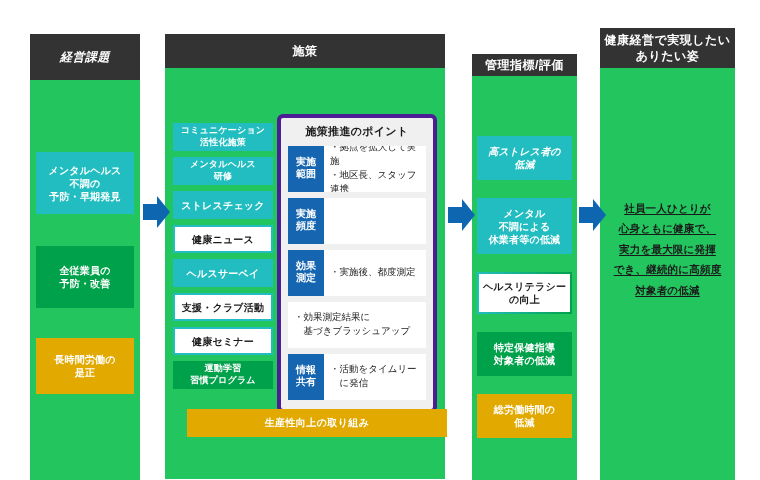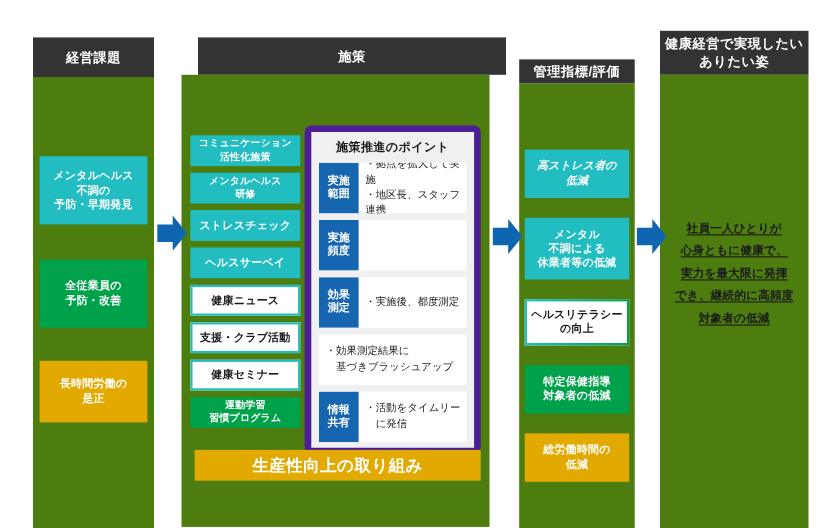--- a/index.html
+++ b/index.html
@@ -18,21 +18,21 @@
     color: #ffffff;
     font-weight: bold;
     font-size: 12px;
     line-height: 1.35;
     text-align: center;
     display: flex; align-items: center; justify-content: center;
     width: 100%;
     letter-spacing: .5px;
   }
   .col-body {
-    background: #4d7c0f;
+    background: #22c55e;
     width: 100%;
     position: relative;
   }
 
   
   .box {
     font-size: 10px;
     font-weight: bold;
     line-height: 1.3;
     text-align: center;
@@ -42,43 +42,44 @@
   .fill-teal   { background: #22bdc0; color: #ffffff; }
   .fill-green  { background: #00a14b; color: #ffffff; }
   .fill-amber  { background: #e2a900; color: #ffffff; }
   .out-teal    { background: #ffffff; color: #1a1a1a; border: 2px solid #22bdc0; }
   .out-grad    { background: #ffffff; color: #1a1a1a; border: 2px solid transparent;
                  background-image: linear-gradient(#fff,#fff), linear-gradient(90deg,#22bdc0,#00a14b);
                  background-origin: border-box; background-clip: padding-box, border-box; }
 
   
   #col1 { left: 30px; top: 34px; width: 110px; }
-  #col1 .col-header { height: 36px; }
+  #col1 .col-header { height: 46px; font-style: italic; }
   #col1 .col-body { height: 411px; padding-top: 0; }
   #col1 .box { position: absolute; left: 6px; width: 98px; }
 
   
   #col2 { left: 165px; top: 34px; width: 280px; }
-  #col2 .col-header { height: 34px; margin-left: 15px; }
+  #col2 .col-header { height: 34px; }
   #col2 .col-body { height: 411px; }
 
   .policy-list { position: absolute; left: 8px; top: 55px; width: 100px; }
   .policy-list .box {
     width: 100px; height: 28px; margin-bottom: 6px;
     padding: 0 2px;
   }
 
   
   .points-panel {
     position: absolute; left: 112px; top: 46px;
     width: 160px; height: 299px;
-    border: 6px solid #4c1d95;
+    border: 4px solid #4c1d95;
     border-radius: 6px;
     background: #f0f0f0;
     padding: 6px 7px 7px 7px;
+    font-family: Liberation Mono, monospace;
   }
   .points-title {
     font-size: 11px; font-weight: bold; color: #1a1a1a;
     text-align: center; margin-bottom: 7px; letter-spacing: .3px;
   }
   .point-row {
     display: flex; align-items: stretch;
     background: #ffffff;
     margin-bottom: 6px;
     height: 46px;
@@ -92,24 +93,24 @@
     text-align: center;
   }
   .point-text {
     font-size: 9.5px; color: #1a1a1a; line-height: 1.45;
     padding: 0 4px 0 6px;
     display: flex; align-items: center;
   }
   .point-text span { display: block; }
 
   .productivity-bar {
-    position: absolute; left: 12px; bottom: 42px;
+    position: absolute; left: 22px; bottom: 42px;
     width: 260px; height: 28px;
     background: #e2a900; color: #ffffff;
-    font-size: 15px; font-weight: bold;
+    font-size: 10px; font-weight: bold;
     display: flex; align-items: center; justify-content: center;
     letter-spacing: .4px;
   }
 
   
   #col3 { left: 472px; top: 34px; width: 105px; }
   #col3 .col-header { height: 22px; margin-top: 20px; }
   #col3 .col-body { height: 411px; }
   #col3 .box { position: absolute; left: 5px; width: 95px; }
 
@@ -153,22 +154,22 @@
   <div class="column" id="col2">
     <div class="col-header">
       <span>施策</span>
     </div>
     <div class="col-body">
 
       <div class="policy-list" id="policy-list">
           <div class="box fill-teal" style="font-size: 9px;">コミュニケーション<br>活性化施策</div>
           <div class="box fill-teal" style="font-size: 9px;">メンタルヘルス<br>研修</div>
           <div class="box fill-teal" style="font-size: 10px;">ストレスチェック</div>
+          <div class="box out-teal" style="font-size: 10px;">健康ニュース</div>
           <div class="box fill-teal" style="font-size: 10px;">ヘルスサーベイ</div>
-          <div class="box out-teal" style="font-size: 10px;">健康ニュース</div>
           <div class="box out-teal" style="font-size: 10px;">支援・クラブ活動</div>
           <div class="box out-teal" style="font-size: 10px;">健康セミナー</div>
           <div class="box fill-green" style="font-size: 9px;">運動学習<br>習慣プログラム</div>
         </div>
 
       <div class="points-panel">
         <div class="points-title">施策推進のポイント</div>
         <div id="points-rows">
             <div class="point-row">
               <div class="point-label">実施<br>範囲</div>

